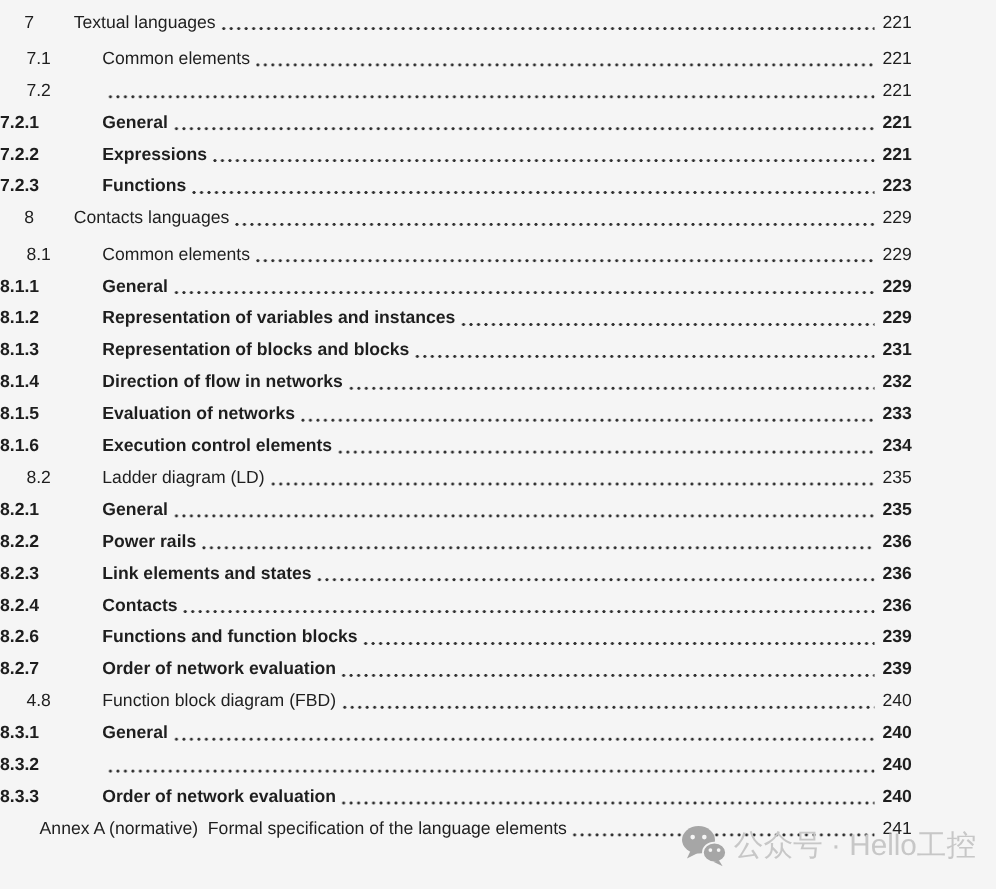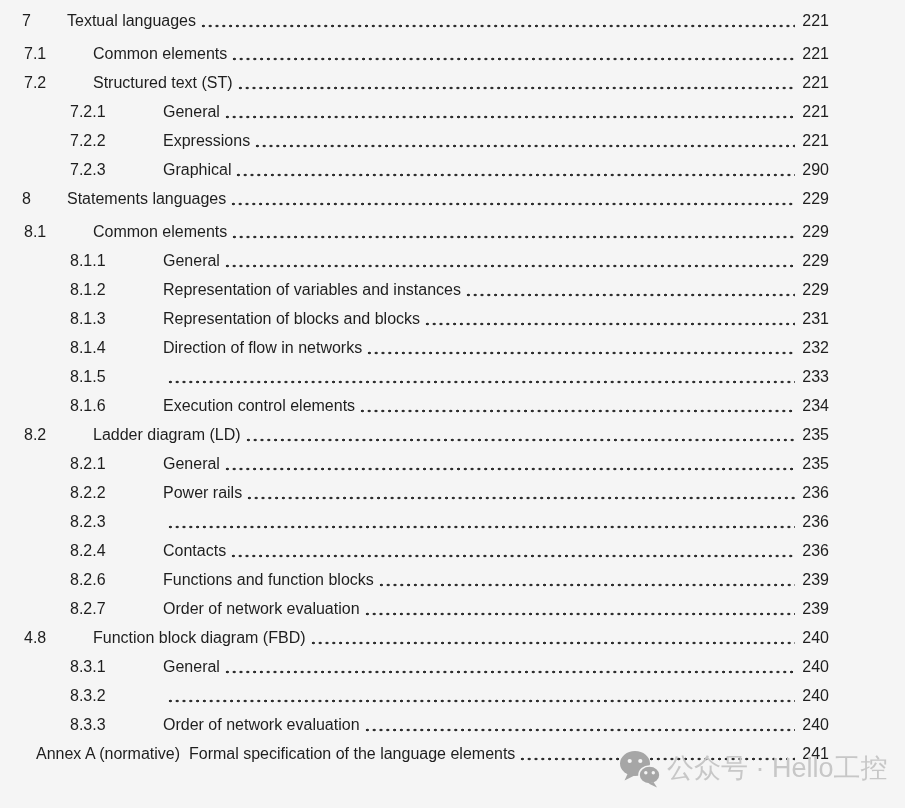--- a/index.html
+++ b/index.html
@@ -28,21 +28,21 @@
     display:flex;
     align-items:stretch;
     height:29px;
     line-height:29px;
     padding-right:76px;
     white-space:pre;
   }
   .row.l1{margin-bottom:4px;}
   .l1{padding-left:22px;}
   .l2{padding-left:24px;}
-  .l3{padding-left:70px;}
+  .l3{font-weight:bold;}
   .l0{padding-left:8px;margin-left:28px;}
   .num{flex:0 0 auto;display:inline-block;}
   .l1 .num{width:45px;}
   .l2 .num{width:69px;}
   .l3 .num{width:93px;}
   .title{flex:0 0 auto;}
   .leader{
     flex:1 1 auto;
     min-width:10px;
     margin:0 7px 0 4px;
@@ -71,36 +71,36 @@
   .watermark svg{display:block;}
 </style>
 </head>
 <body>
 
 <div class="page">
 
   <div>
       <div class="row l1"><span class="num">7</span><span class="title">Textual languages</span><span class="leader"></span><span class="pageno">221</span></div>
       <div class="row l2"><span class="num">7.1</span><span class="title">Common elements</span><span class="leader"></span><span class="pageno">221</span></div>
-      <div class="row l2"><span class="num">7.2</span><span class="title">Structured text (ST)</span><span class="leader"></span><span class="pageno">221</span></div>
+      <div class="row l2"><span class="num">7.2</span><span class="leader"></span><span class="pageno">221</span></div>
       <div class="row l3"><span class="num">7.2.1</span><span class="title">General</span><span class="leader"></span><span class="pageno">221</span></div>
       <div class="row l3"><span class="num">7.2.2</span><span class="title">Expressions</span><span class="leader"></span><span class="pageno">221</span></div>
-      <div class="row l3"><span class="num">7.2.3</span><span class="title">Graphical</span><span class="leader"></span><span class="pageno">290</span></div>
-      <div class="row l1"><span class="num">8</span><span class="title">Statements languages</span><span class="leader"></span><span class="pageno">229</span></div>
+      <div class="row l3"><span class="num">7.2.3</span><span class="title">Functions</span><span class="leader"></span><span class="pageno">223</span></div>
+      <div class="row l1"><span class="num">8</span><span class="title">Contacts languages</span><span class="leader"></span><span class="pageno">229</span></div>
       <div class="row l2"><span class="num">8.1</span><span class="title">Common elements</span><span class="leader"></span><span class="pageno">229</span></div>
       <div class="row l3"><span class="num">8.1.1</span><span class="title">General</span><span class="leader"></span><span class="pageno">229</span></div>
       <div class="row l3"><span class="num">8.1.2</span><span class="title">Representation of variables and instances</span><span class="leader"></span><span class="pageno">229</span></div>
       <div class="row l3"><span class="num">8.1.3</span><span class="title">Representation of blocks and blocks</span><span class="leader"></span><span class="pageno">231</span></div>
       <div class="row l3"><span class="num">8.1.4</span><span class="title">Direction of flow in networks</span><span class="leader"></span><span class="pageno">232</span></div>
-      <div class="row l3"><span class="num">8.1.5</span><span class="leader"></span><span class="pageno">233</span></div>
+      <div class="row l3"><span class="num">8.1.5</span><span class="title">Evaluation of networks</span><span class="leader"></span><span class="pageno">233</span></div>
       <div class="row l3"><span class="num">8.1.6</span><span class="title">Execution control elements</span><span class="leader"></span><span class="pageno">234</span></div>
       <div class="row l2"><span class="num">8.2</span><span class="title">Ladder diagram (LD)</span><span class="leader"></span><span class="pageno">235</span></div>
       <div class="row l3"><span class="num">8.2.1</span><span class="title">General</span><span class="leader"></span><span class="pageno">235</span></div>
       <div class="row l3"><span class="num">8.2.2</span><span class="title">Power rails</span><span class="leader"></span><span class="pageno">236</span></div>
-      <div class="row l3"><span class="num">8.2.3</span><span class="leader"></span><span class="pageno">236</span></div>
+      <div class="row l3"><span class="num">8.2.3</span><span class="title">Link elements and states</span><span class="leader"></span><span class="pageno">236</span></div>
       <div class="row l3"><span class="num">8.2.4</span><span class="title">Contacts</span><span class="leader"></span><span class="pageno">236</span></div>
       <div class="row l3"><span class="num">8.2.6</span><span class="title">Functions and function blocks</span><span class="leader"></span><span class="pageno">239</span></div>
       <div class="row l3"><span class="num">8.2.7</span><span class="title">Order of network evaluation</span><span class="leader"></span><span class="pageno">239</span></div>
       <div class="row l2"><span class="num">4.8</span><span class="title">Function block diagram (FBD)</span><span class="leader"></span><span class="pageno">240</span></div>
       <div class="row l3"><span class="num">8.3.1</span><span class="title">General</span><span class="leader"></span><span class="pageno">240</span></div>
       <div class="row l3"><span class="num">8.3.2</span><span class="leader"></span><span class="pageno">240</span></div>
       <div class="row l3"><span class="num">8.3.3</span><span class="title">Order of network evaluation</span><span class="leader"></span><span class="pageno">240</span></div>
       <div class="row l0"><span class="title">Annex A (normative)  Formal specification of the language elements</span><span class="leader"></span><span class="pageno">241</span></div>
     </div>
 

